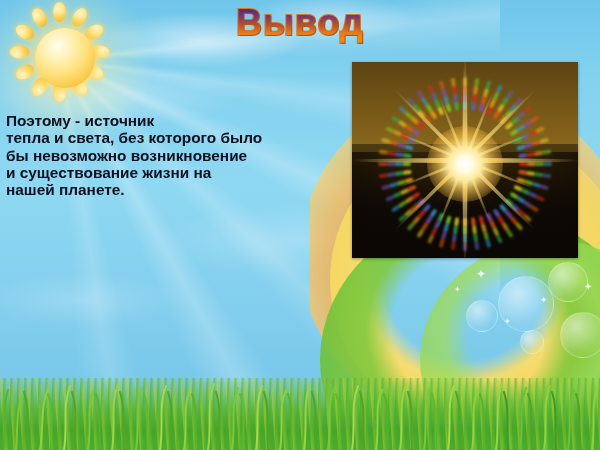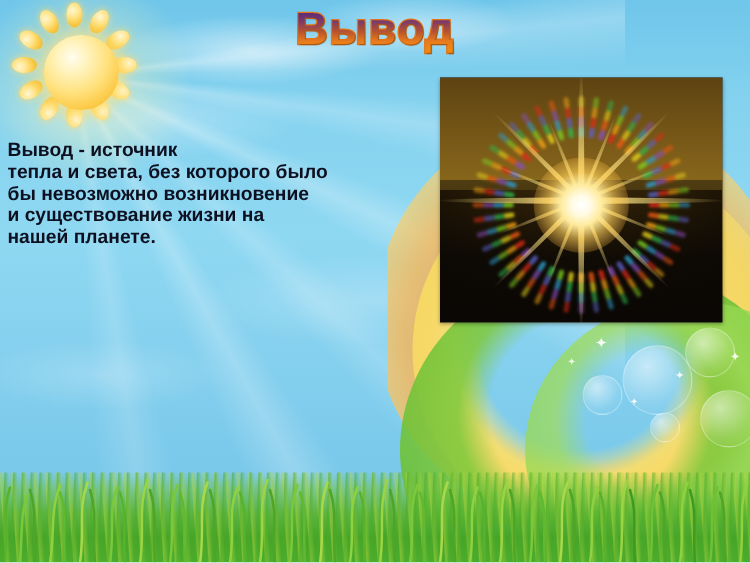--- a/index.html
+++ b/index.html
@@ -697,19 +697,19 @@
         <div class="ray-line" style="width: 200px; height: 4px; margin-left: -100px; margin-top: -2px; transform: rotate(45deg);"></div>
         <div class="ray-line" style="width: 200px; height: 4px; margin-left: -100px; margin-top: -2px; transform: rotate(135deg);"></div>
         <div class="ray-line" style="width: 150px; height: 3px; margin-left: -75px; margin-top: -1.5px; transform: rotate(22deg);"></div>
         <div class="ray-line" style="width: 140px; height: 3px; margin-left: -70px; margin-top: -1.5px; transform: rotate(68deg);"></div>
         <div class="ray-line" style="width: 150px; height: 3px; margin-left: -75px; margin-top: -1.5px; transform: rotate(112deg);"></div>
         <div class="ray-line" style="width: 140px; height: 3px; margin-left: -70px; margin-top: -1.5px; transform: rotate(158deg);"></div>
       </div>
     <div class="core-flare"></div>
   </div>
 
-  <div class="para" id="para1">          Вывод - источник
+  <div class="para" id="para1">          Поэтому - источник
 тепла и света, без которого было
  бы невозможно возникновение
 и существование жизни на
 нашей планете.</div>
 
 </div>
 
 </body></html>

